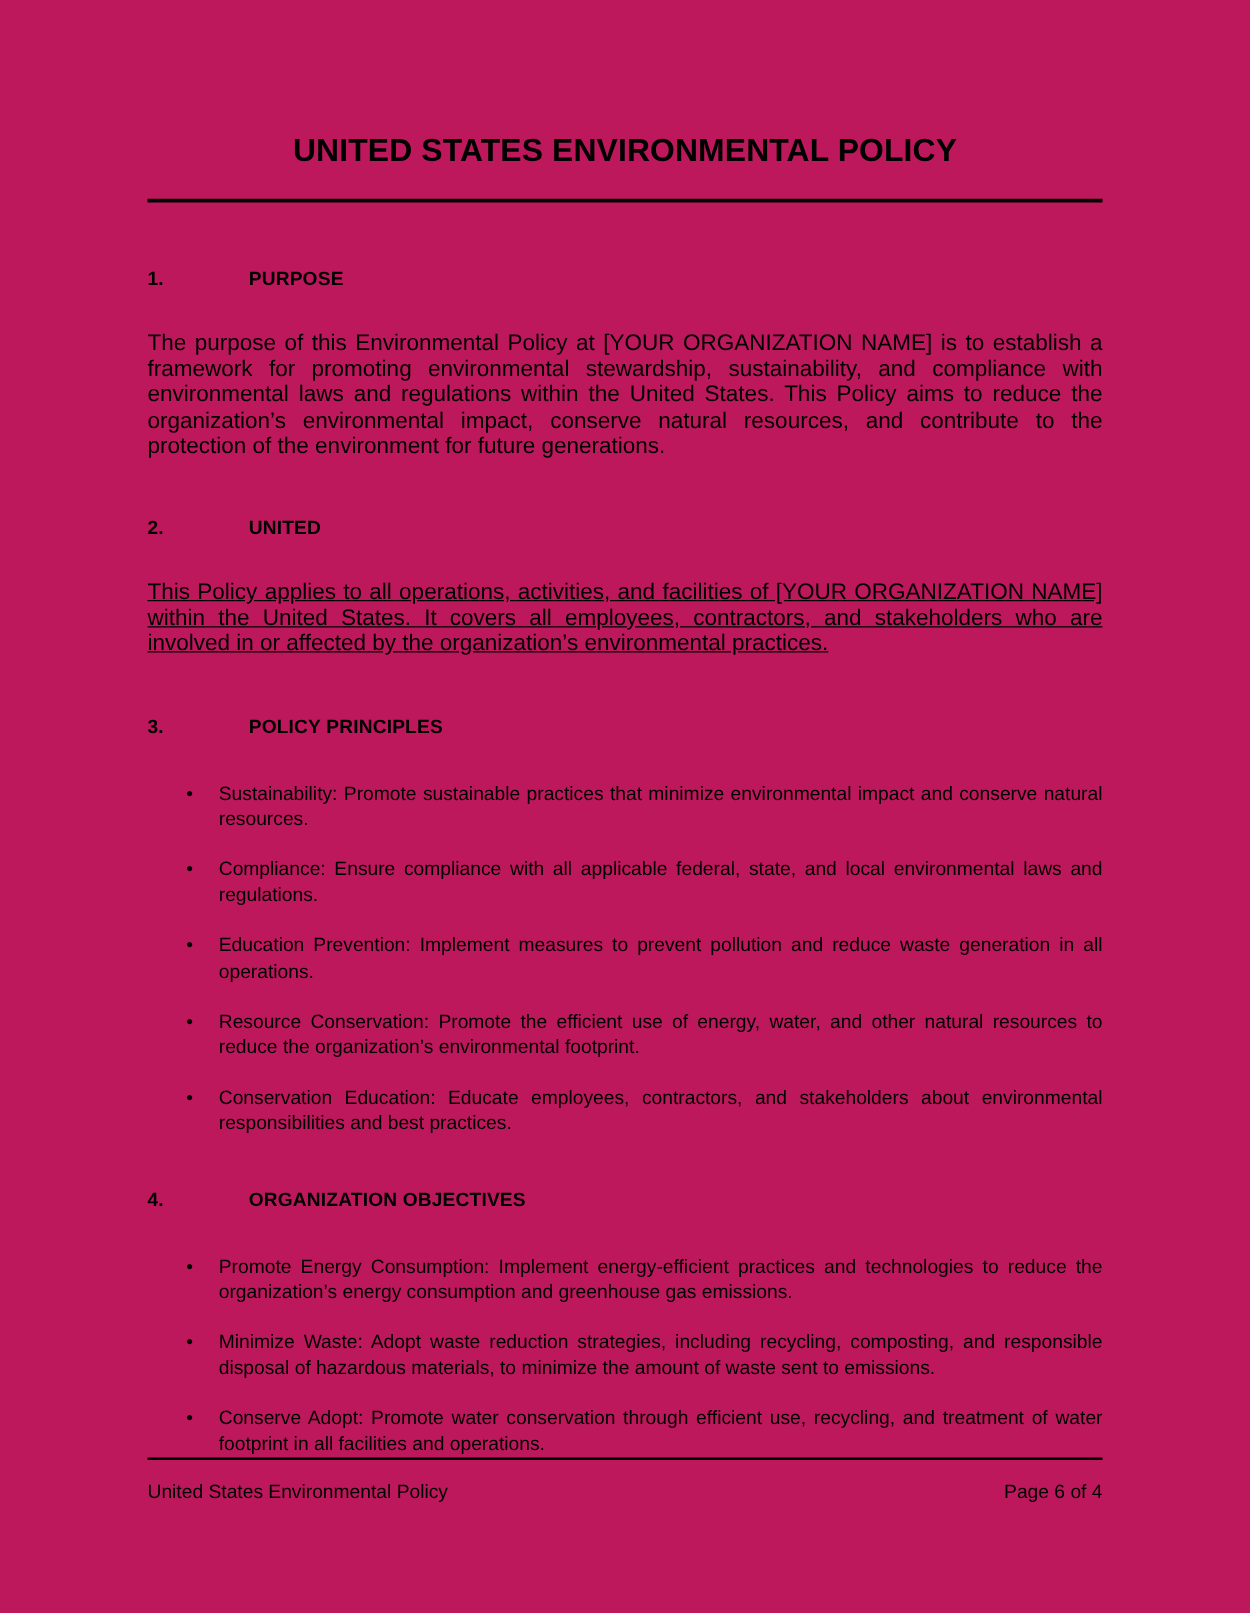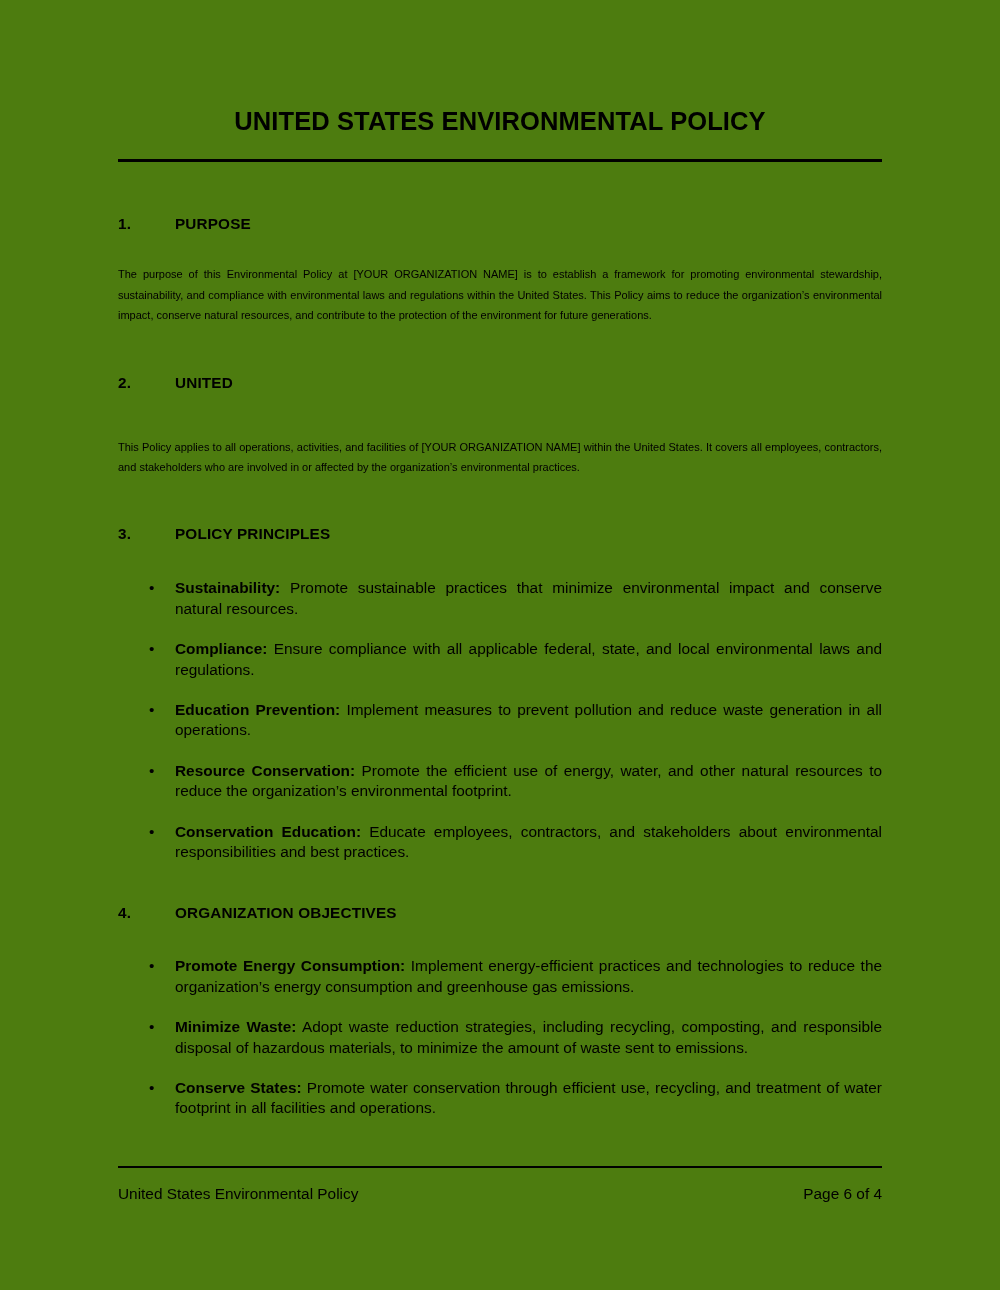--- a/index.html
+++ b/index.html
@@ -15,21 +15,21 @@
     position: relative;
     overflow: hidden;
   }
 
   .page {
     position: absolute;
     left: 0;
     top: 0;
     width: 1000px;
     height: 1290px;
-    background: #4d7c0f;
+    background: #be185d;
   }
 
   .content {
     position: absolute;
     left: 118px;
     top: 0;
     width: 764px;
   }
 
   
@@ -58,37 +58,38 @@
     font-weight: bold;
     line-height: 20px;
     letter-spacing: 0.15px;
   }
   .section-num {
     width: 57px;
     flex: 0 0 57px;
   }
   .section-title {
     flex: 1 1 auto;
+    margin-left: 24px;
   }
 
   .h-purpose   { margin-top: 52px; }
   .h-scope     { margin-top: 47px; }
   .h-principles{ margin-top: 47px; }
   .h-objectives{ margin-top: 41px; }
 
   
   .body-par {
-    font-size: 11px;
+    font-size: 18px;
     line-height: 20.4px;
     text-align: justify;
     text-justify: inter-word;
     margin: 0;
   }
   .p-purpose { margin-top: 30px; }
-  .p-scope   { margin-top: 44px; }
+  .p-scope   { margin-top: 30px; text-decoration: underline; }
 
   
   .bullet-list {
     list-style: none;
     margin: 0;
     padding: 0;
   }
   .list-principles { margin-top: 34px; }
   .list-objectives { margin-top: 33px; }
 
@@ -105,21 +106,21 @@
 
   .bullet-dot {
     position: absolute;
     left: 31px;
     top: 0;
     font-size: 15.4px;
     line-height: 20.4px;
   }
 
   .lead-term {
-    font-weight: bold;
+    font-weight: normal;
   }
 
   
   .bullet-item > .bi-text,
   .body-par > span { display: inline; }
 
   
   .footer {
     position: absolute;
     left: 118px;
@@ -197,21 +198,21 @@
       <li class="bullet-item">
         <span class="bullet-dot">•</span>
         <span class="lead-term">Promote Energy Consumption:</span><span class="bi-text"> Implement energy-efficient practices and technologies to reduce the organization’s energy consumption and greenhouse gas emissions.</span>
       </li>
       <li class="bullet-item">
         <span class="bullet-dot">•</span>
         <span class="lead-term">Minimize Waste:</span><span class="bi-text"> Adopt waste reduction strategies, including recycling, composting, and responsible disposal of hazardous materials, to minimize the amount of waste sent to emissions.</span>
       </li>
       <li class="bullet-item">
         <span class="bullet-dot">•</span>
-        <span class="lead-term">Conserve States:</span><span class="bi-text"> Promote water conservation through efficient use, recycling, and treatment of water footprint in all facilities and operations.</span>
+        <span class="lead-term">Conserve Adopt:</span><span class="bi-text"> Promote water conservation through efficient use, recycling, and treatment of water footprint in all facilities and operations.</span>
       </li>
     </ul>
 
   </div>
 
   <div class="footer">
     <div class="footer-rule"></div>
     <div class="footer-row">
       <span>United States Environmental Policy</span>
       <span>Page 6 of 4</span>

